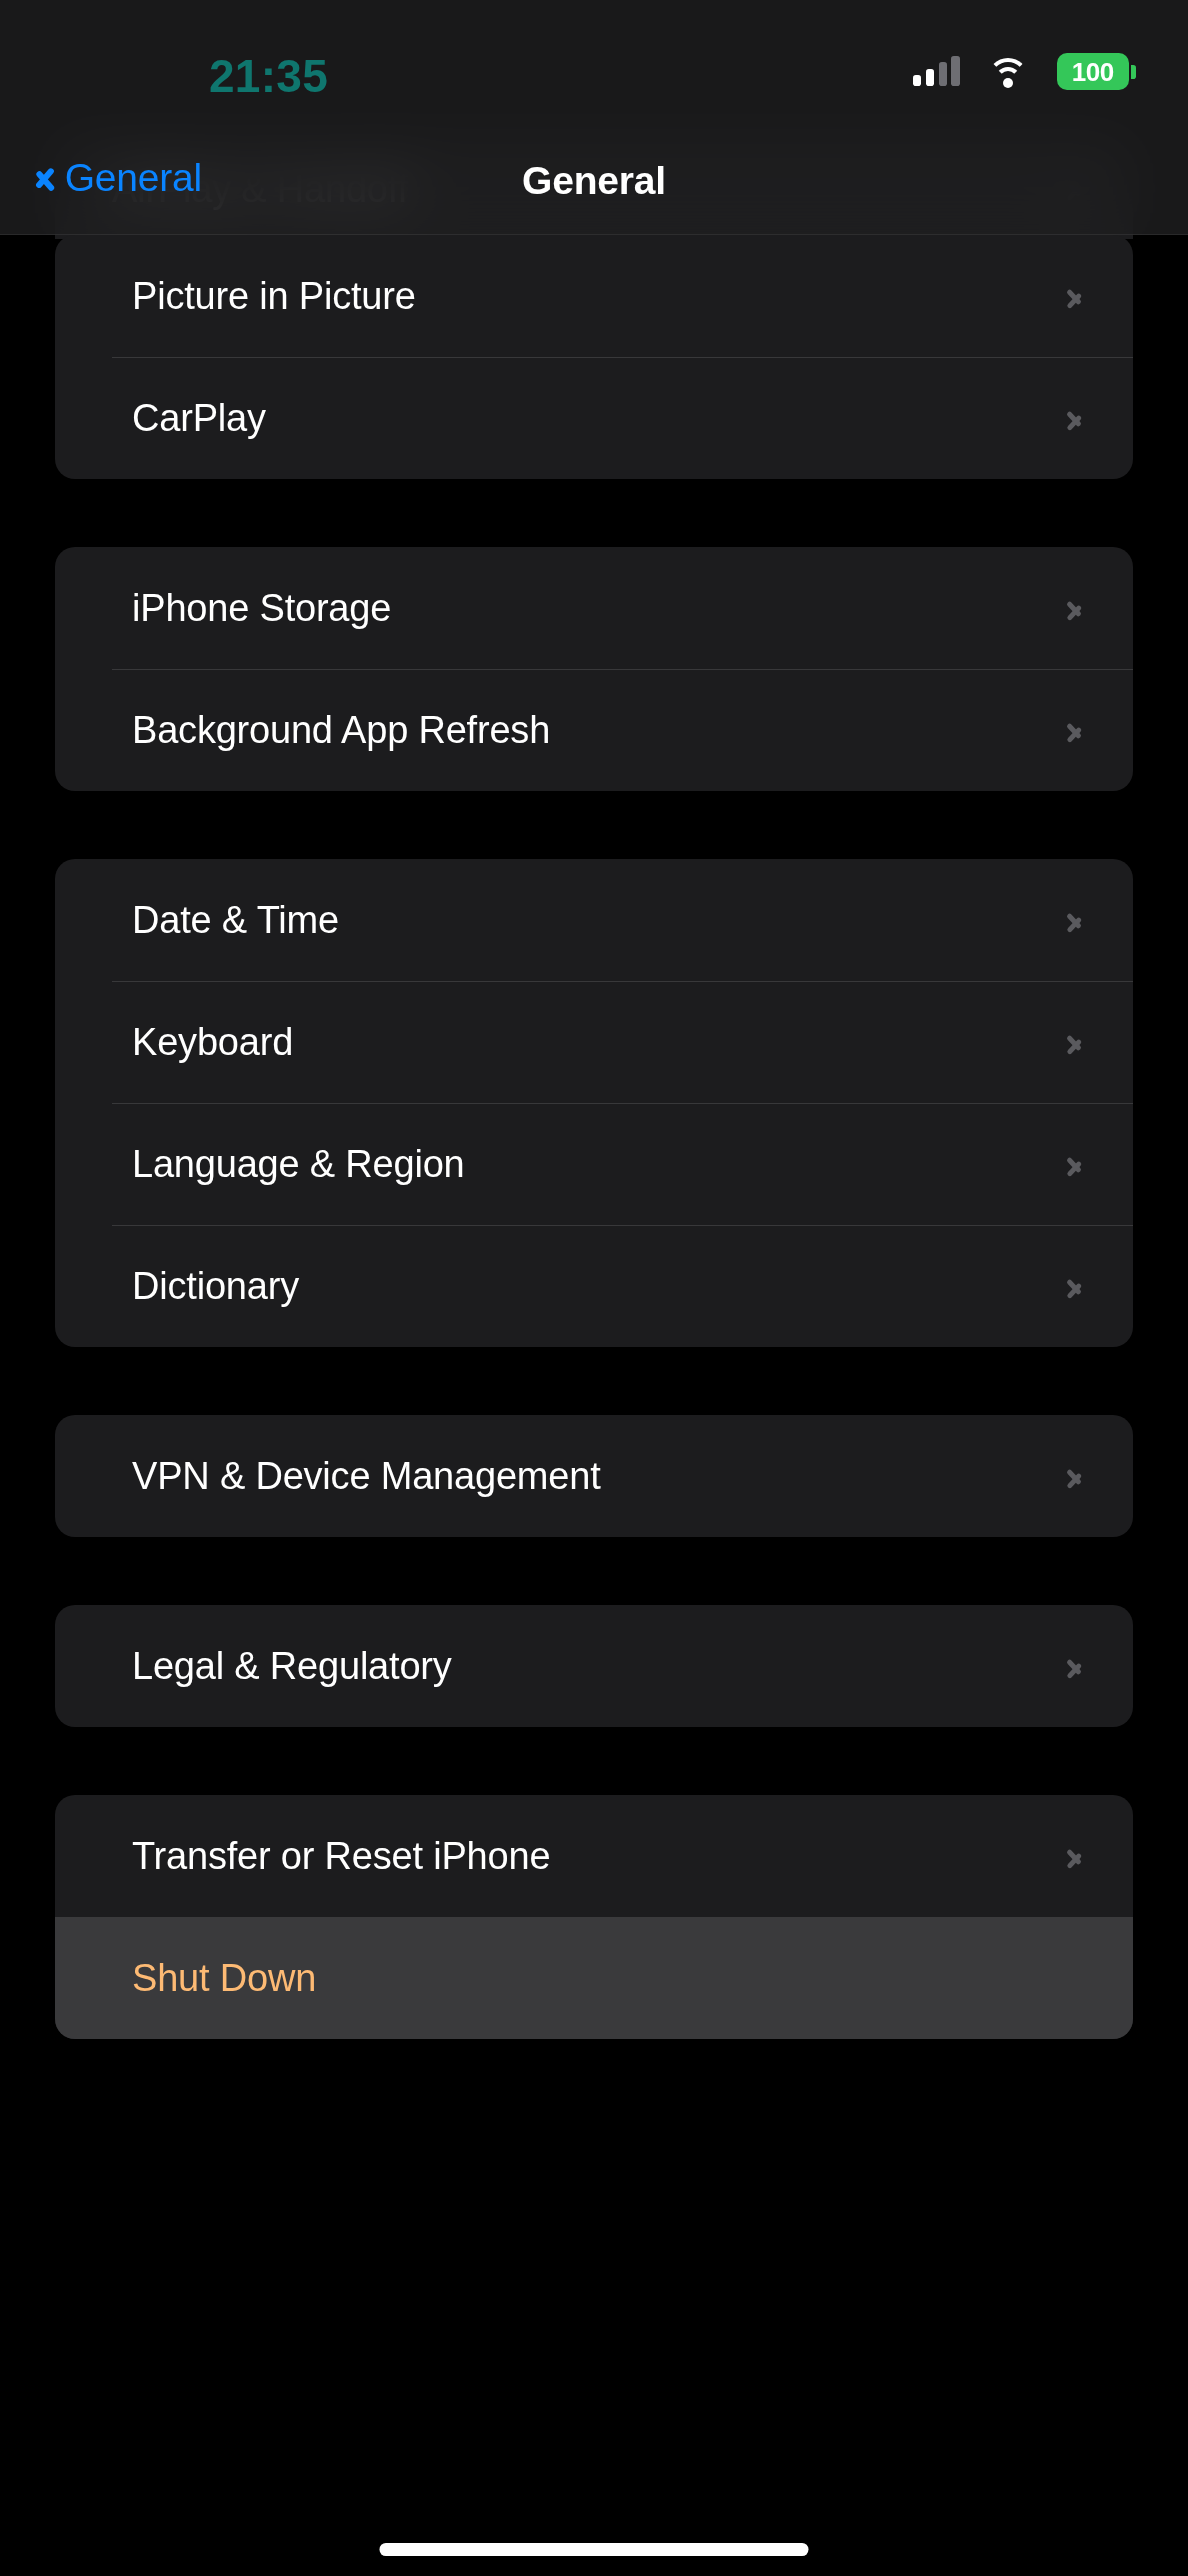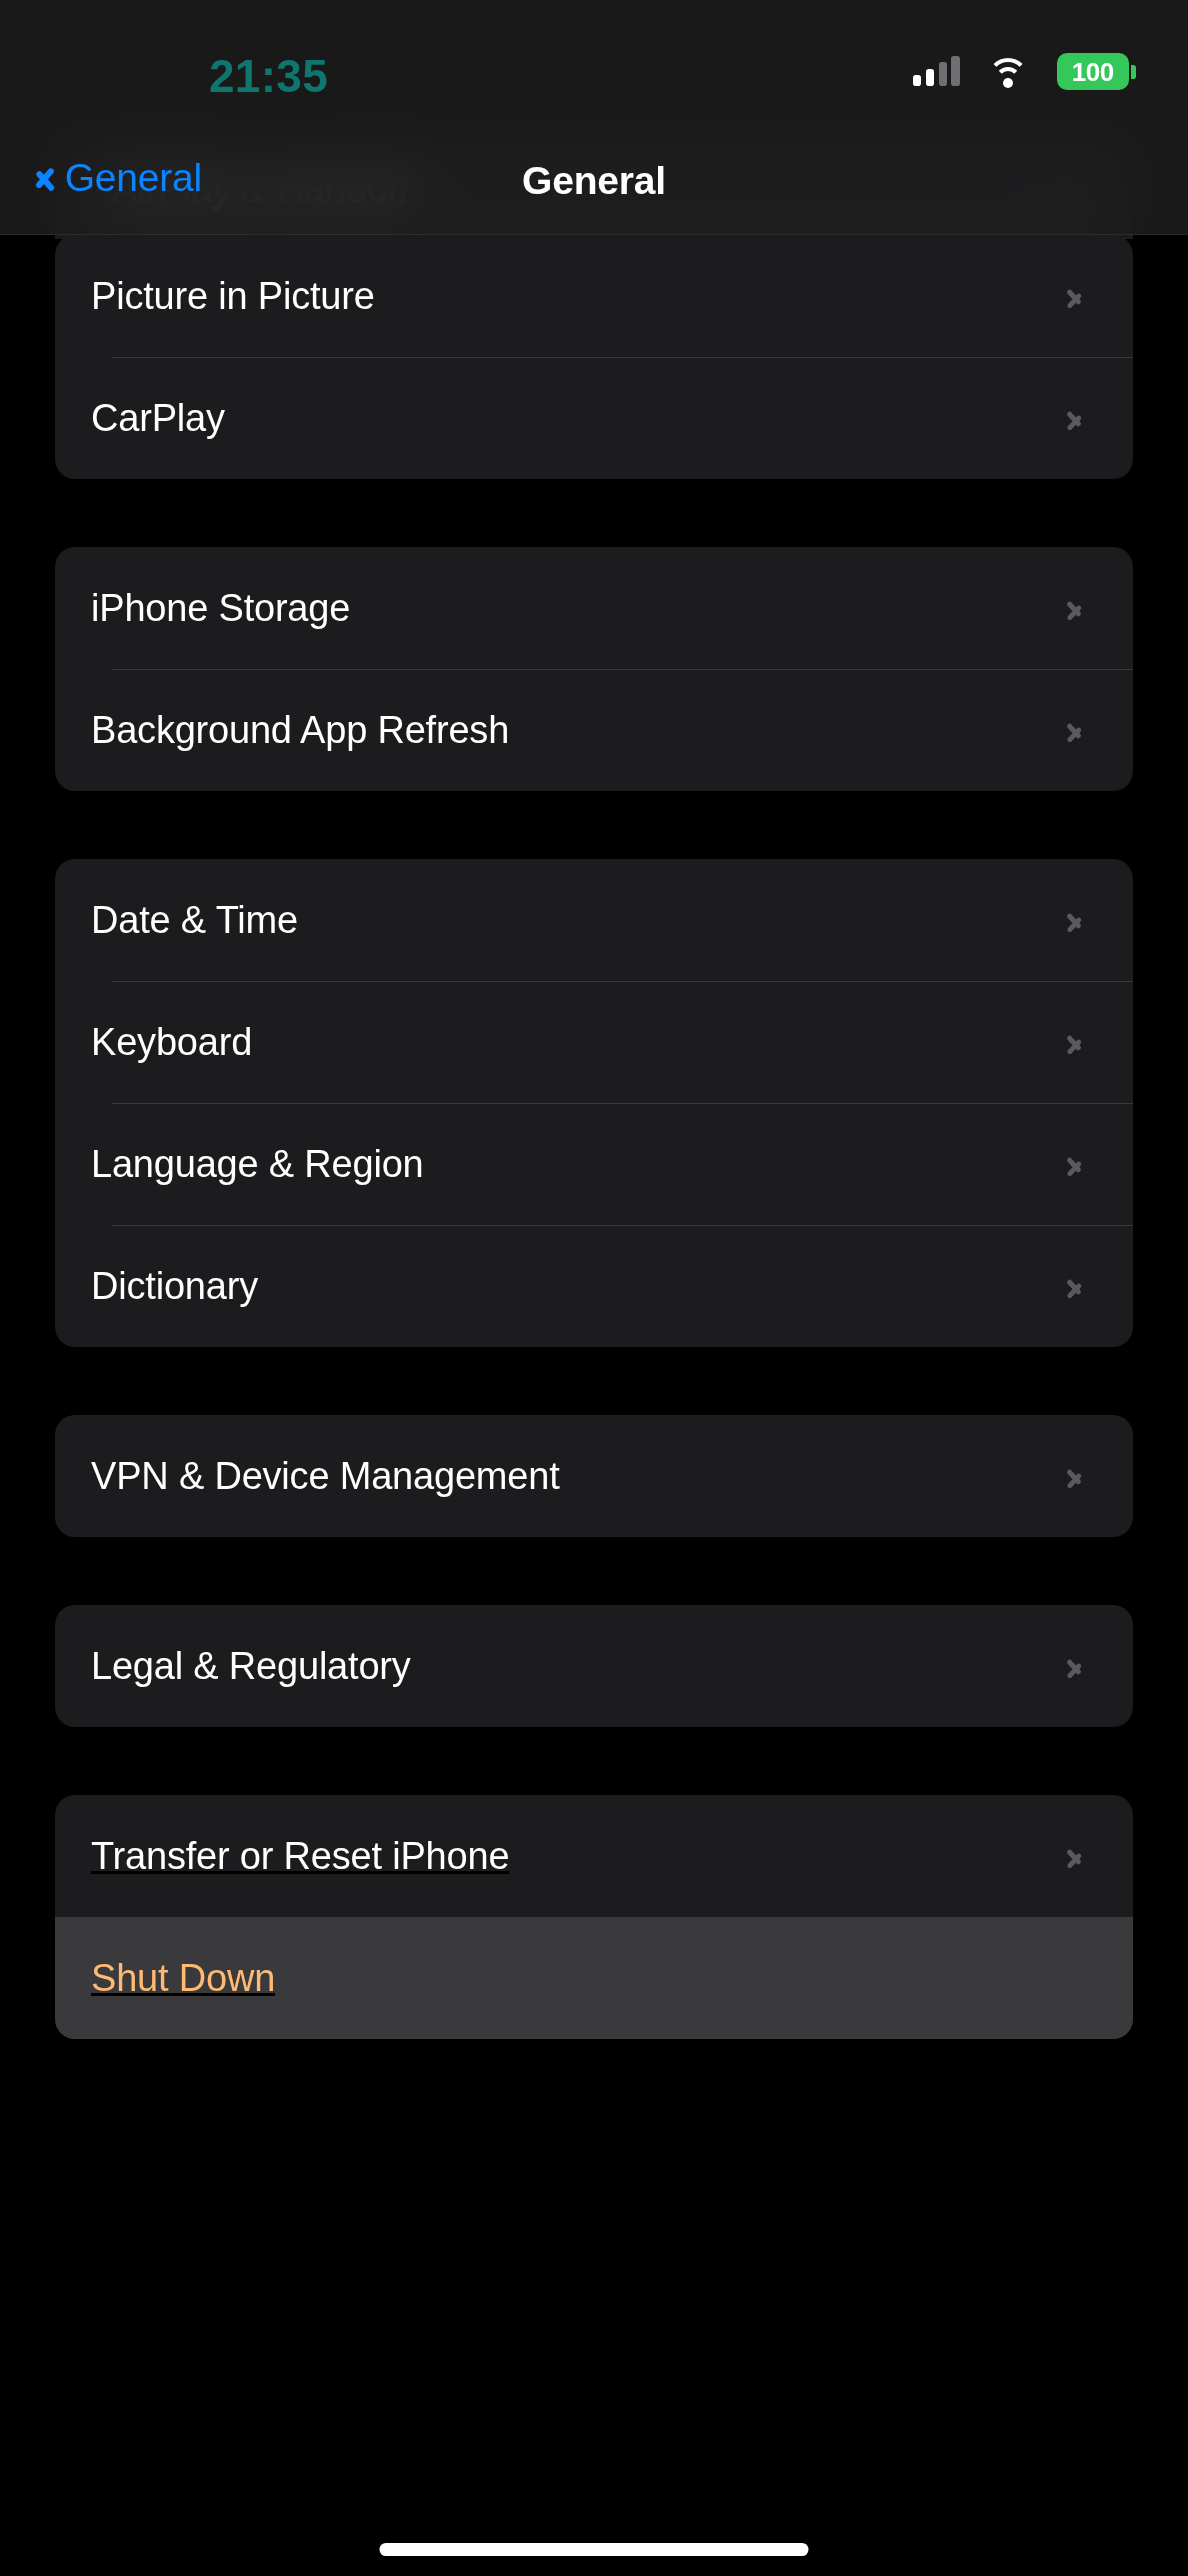--- a/index.html
+++ b/index.html
@@ -27,28 +27,28 @@
     top:235px; left:0;
     width:1188px;
   }
 
   .group {
     margin:0 55px 68px 55px;
     background:#1C1C1E;
     border-radius:20px;
     overflow:hidden;
   }
-  .group.last { margin-bottom:4px;text-decoration:underline; }
+  .group.last { margin-bottom:4px; }
 
   .row {
     position:relative;
     display:flex;
     align-items:center;
     height:122px;
-    padding:0 48px 0 36px;
+    padding:0 48px 0 77px;
     background:transparent;
   }
   .row.highlighted { background:#3A3A3C; }
 
   .row-label {
     font-size:38px;
     color:#FFFFFF;
     letter-spacing:-0.2px;
     font-weight:400;
     line-height:1;

